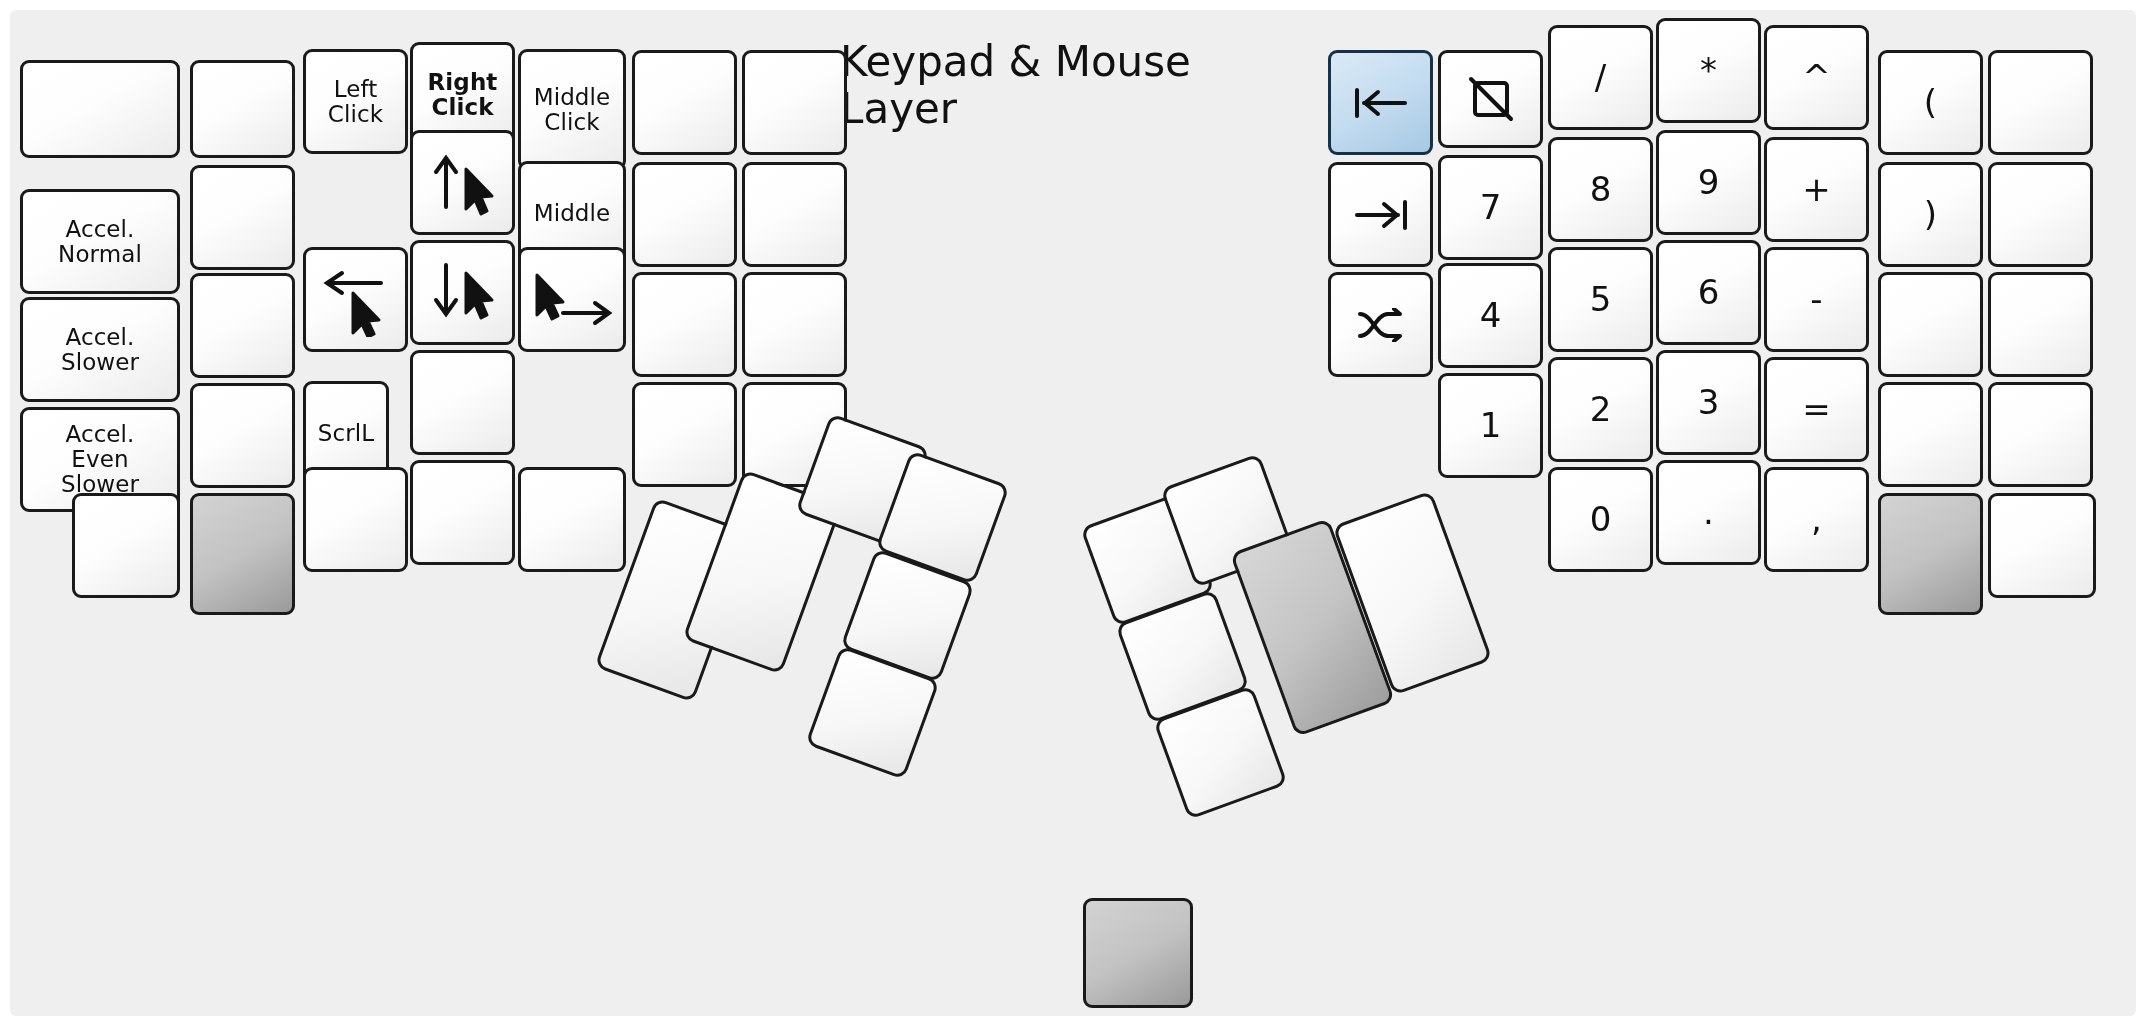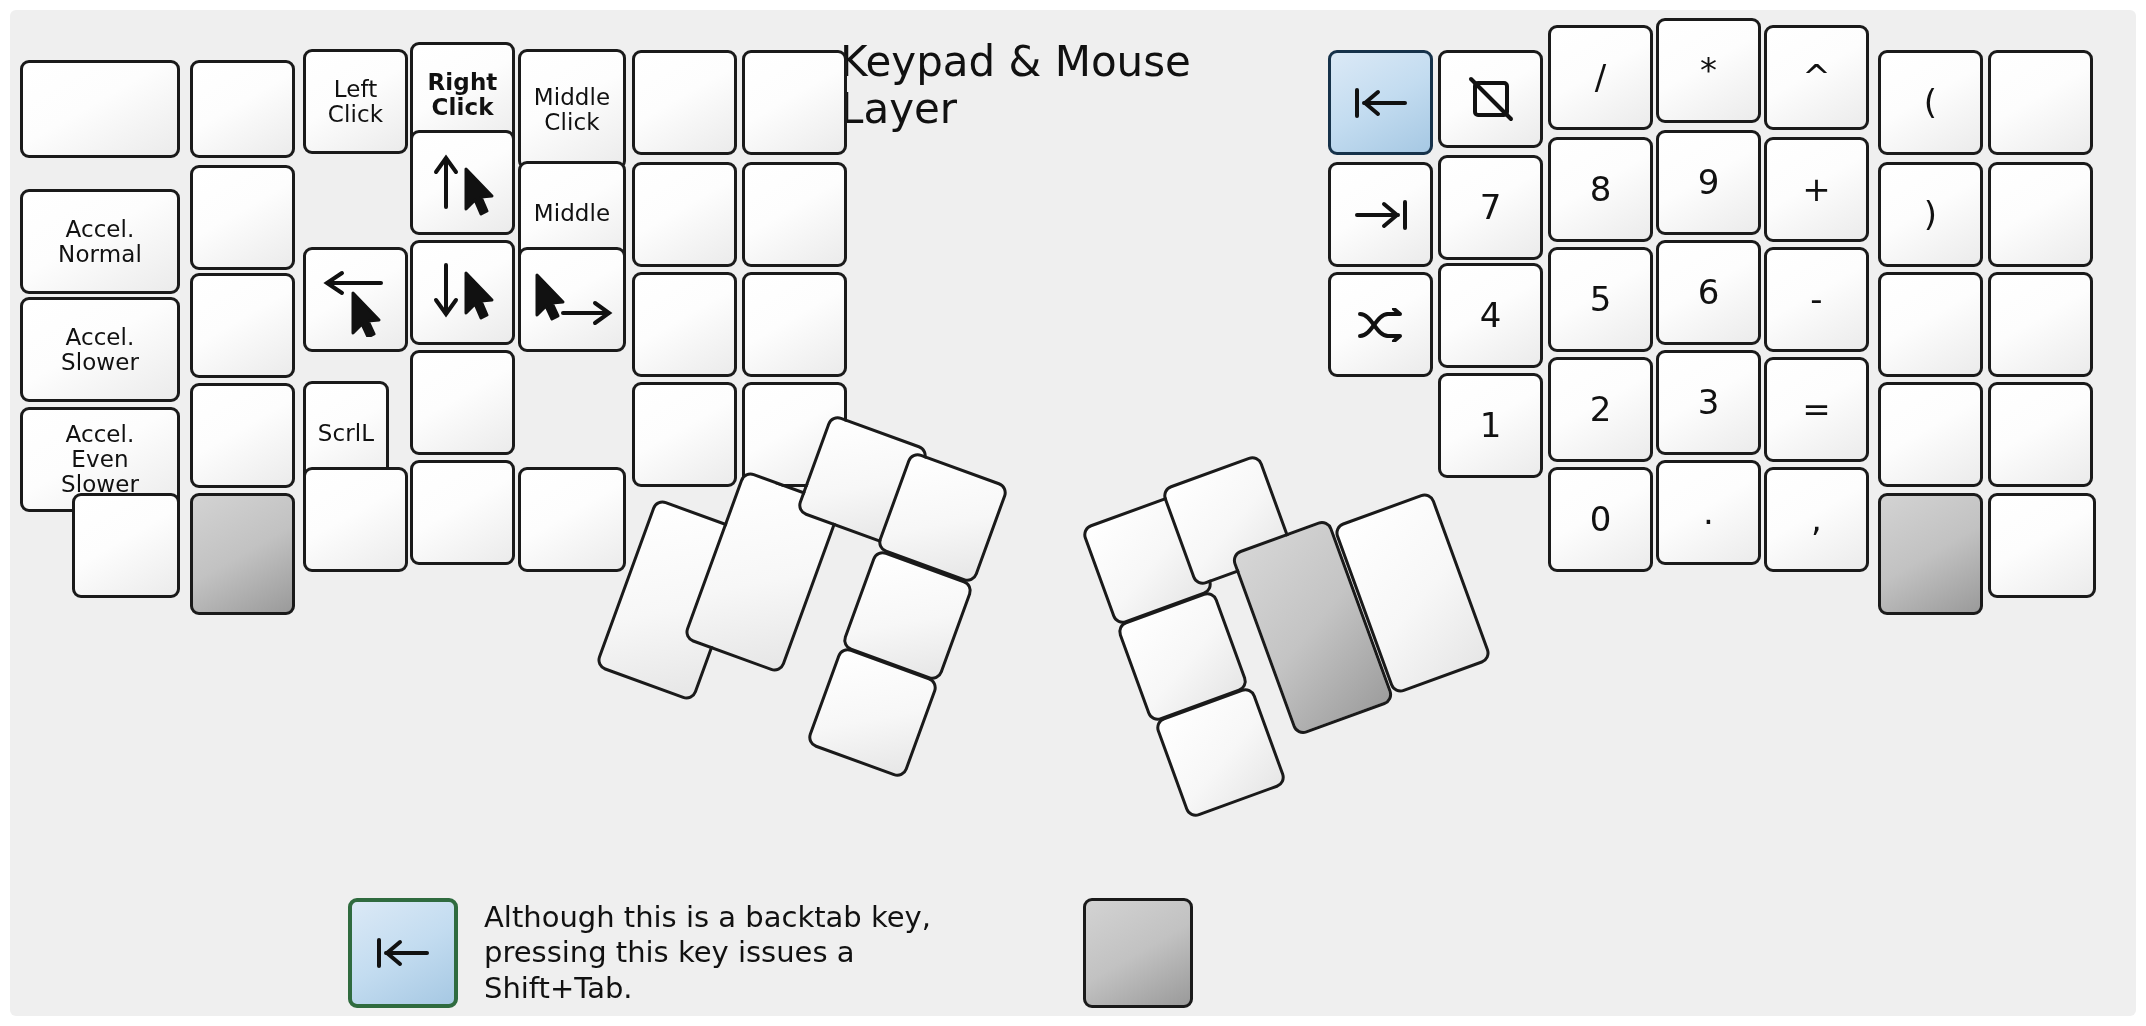--- a/index.html
+++ b/index.html
@@ -415,33 +415,19 @@
     <div class="key thumb" style="left:1158px; top:690px; width:105px; height:105px; transform:rotate(-20deg); transform-origin:center;">
       <span class="lbl"></span>
     </div>
     <div class="key thumb trans" style="left:1250px; top:520px; width:105px; height:195px; transform:rotate(-20deg); transform-origin:center;">
       <span class="lbl"></span>
     </div>
     <div class="key thumb" style="left:1350px; top:493px; width:105px; height:180px; transform:rotate(-20deg); transform-origin:center;">
       <span class="lbl"></span>
     </div>
 
-    <div class="legend" id="legend-backtab">
-      <div class="swatch hl">
-        <svg width="60" height="34" viewBox="0 0 60 34">
-          <g stroke="#111" stroke-width="4" fill="none" stroke-linecap="round" stroke-linejoin="round">
-            <line x1="6" y1="4" x2="6" y2="30"></line>
-            <line x1="13" y1="17" x2="54" y2="17"></line>
-            <polyline points="27,6 14,17 27,28"></polyline>
-          </g>
-        </svg>
-      </div>
-      <div class="txt">Although this is a backtab key,
-pressing this key issues a
-Shift+Tab.</div>
-    </div>
 
     <div class="legend" id="legend-trans">
       <div class="swatch trans"></div>
     </div>
 
   </div>
 </div>
 
 </body></html>

